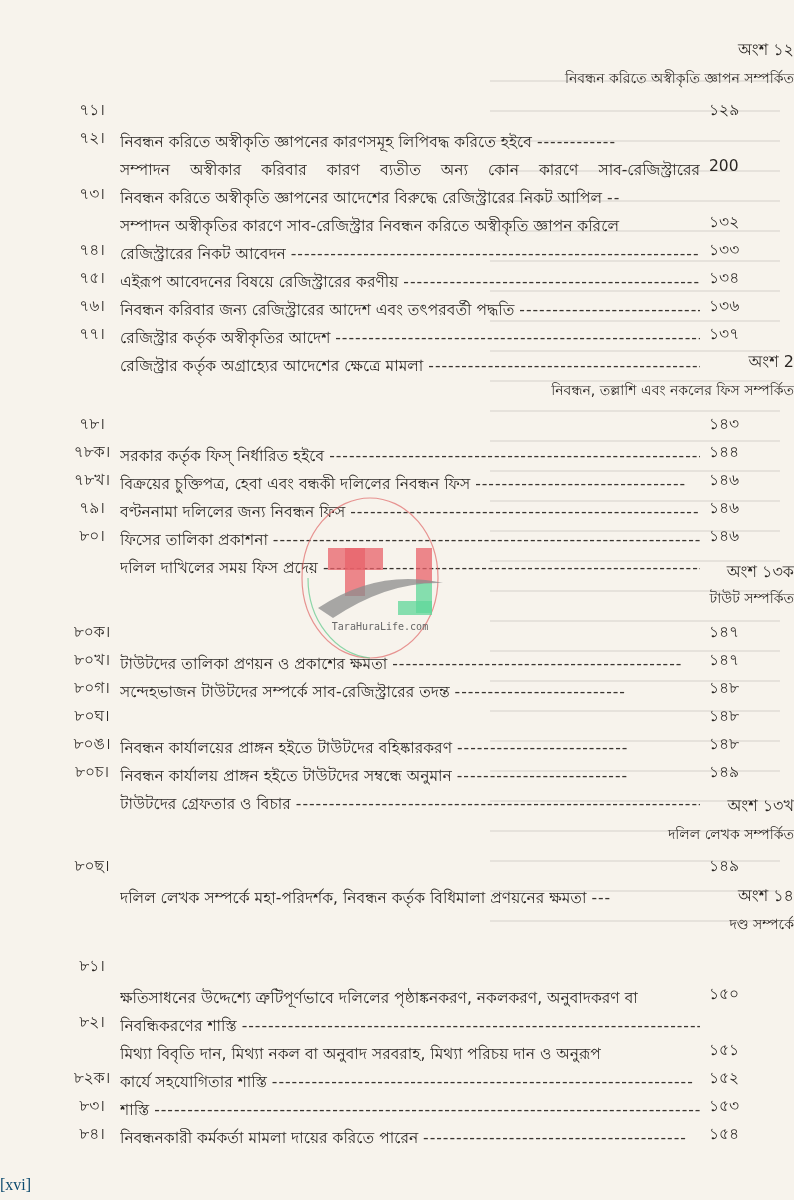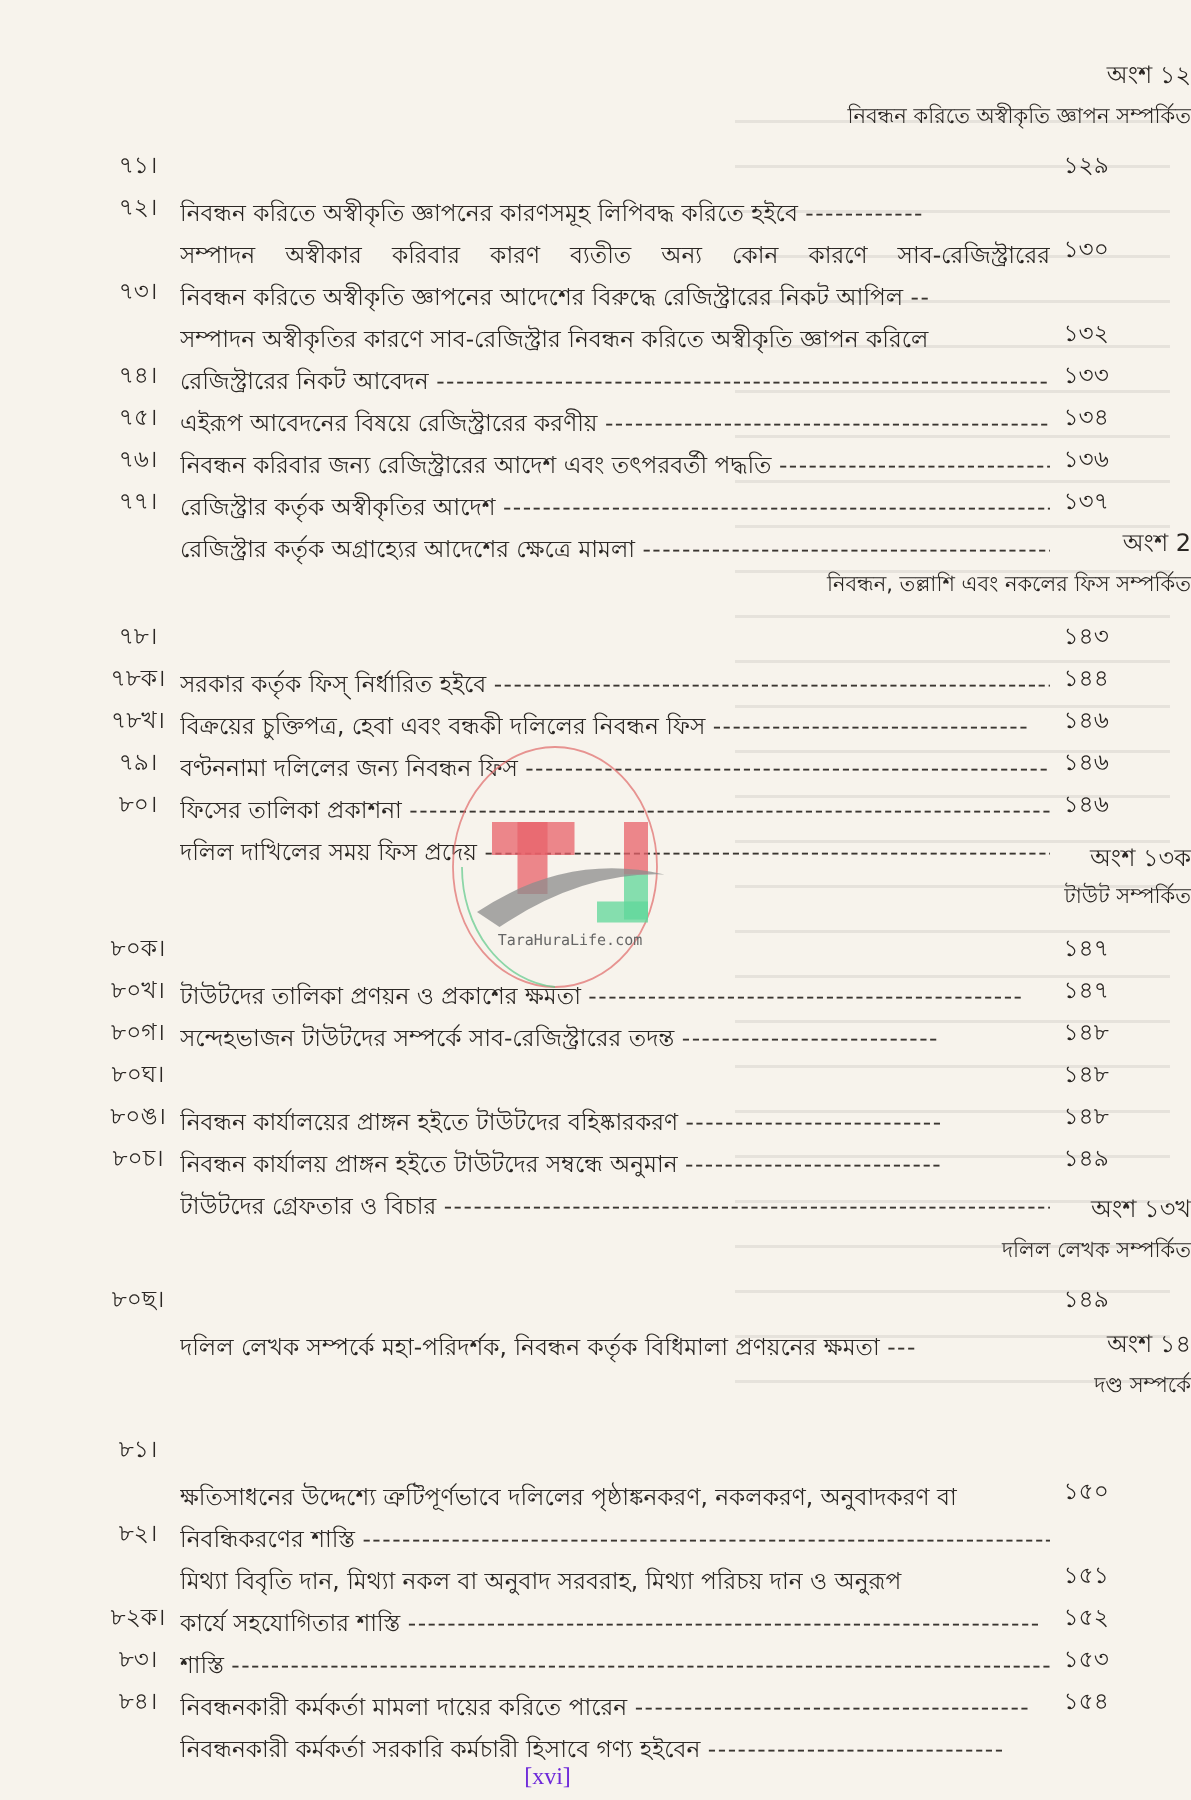--- a/index.html
+++ b/index.html
@@ -23,22 +23,22 @@
     .part-sub { font-size: 14px; }
     .row { position: absolute; left: 64px; width: 680px; height: 28px; font-size: 15.5px; line-height: 28px; }
     .row .num { position: absolute; left: 0; top: 0; width: 56px; white-space: nowrap; text-align: center; }
     .row .txt {
       position: absolute; left: 56px; top: 0; width: 580px; overflow: hidden; white-space: nowrap; margin-top: 32px;
     }
     .row .txt.just { text-align: justify; text-align-last: justify; }
     .row .txt .dots { letter-spacing: 1px; color: #3a3530; }
     .row .pg { position: absolute; left: 645px; top: 0; width: 40px; text-align: left; white-space: nowrap; }
     .footer {
-      position: absolute; left: 0; top: 1176px; width: 730px; text-align: center;
-      font-family: "Liberation Serif", serif; font-size: 16px; color: #6d28d9;
+      position: absolute; left: 0; top: 1176px; width: 730px; 
+      font-family: "Liberation Serif", serif; font-size: 16px; color: #0c4a6e;
     }
     .watermark {
       position: absolute; left: 298px; top: 493px; width: 150px; height: 170px;
       pointer-events: none;
     }
   </style>
 </head>
 <body>
 
 <div class="page">
@@ -52,21 +52,21 @@
     <span class="txt"><span>নিবন্ধন করিতে অস্বীকৃতি জ্ঞাপনের কারণসমূহ লিপিবদ্ধ করিতে হইবে</span> <span class="dots">------------</span></span>
     <span class="pg">১২৯</span>
   </div>
 
   <div class="row" style="top:124px">
     <span class="num">৭২।</span>
     <span class="txt just">সম্পাদন অস্বীকার করিবার কারণ ব্যতীত অন্য কোন কারণে সাব-রেজিস্ট্রারের</span>
   </div>
   <div class="row" style="top:152px">
     <span class="txt"><span>নিবন্ধন করিতে অস্বীকৃতি জ্ঞাপনের আদেশের বিরুদ্ধে রেজিস্ট্রারের নিকট আপিল</span> <span class="dots">--</span></span>
-    <span class="pg">১৩০</span>
+    <span class="pg">200</span>
   </div>
 
   <div class="row" style="top:180px">
     <span class="num">৭৩।</span>
     <span class="txt">সম্পাদন অস্বীকৃতির কারণে সাব-রেজিস্ট্রার নিবন্ধন করিতে অস্বীকৃতি জ্ঞাপন করিলে</span>
   </div>
   <div class="row" style="top:208px">
     <span class="txt"><span>রেজিস্ট্রারের নিকট আবেদন</span> <span class="dots">--------------------------------------------------------------</span></span>
     <span class="pg">১৩২</span>
   </div>
@@ -203,21 +203,20 @@
   </div>
 
   <div class="row" style="top:1092px">
     <span class="num">৮৩।</span>
     <span class="txt"><span>নিবন্ধনকারী কর্মকর্তা মামলা দায়ের করিতে পারেন</span> <span class="dots">----------------------------------------</span></span>
     <span class="pg">১৫৩</span>
   </div>
 
   <div class="row" style="top:1120px">
     <span class="num">৮৪।</span>
-    <span class="txt"><span>নিবন্ধনকারী কর্মকর্তা সরকারি কর্মচারী হিসাবে গণ্য হইবেন</span> <span class="dots">------------------------------</span></span>
     <span class="pg">১৫৪</span>
   </div>
 
   <svg class="watermark" viewBox="0 0 150 170">
     <ellipse cx="72" cy="85" rx="68" ry="80" fill="none" stroke="#e06a6a" stroke-width="1.2" opacity="0.7"></ellipse>
     <path d="M10 85 A68 80 0 0 0 72 165" fill="none" stroke="#5ec98a" stroke-width="1.2" opacity="0.7"></path>
     <rect x="30" y="55" width="55" height="22" fill="#e8626a" opacity="0.75"></rect>
     <rect x="47" y="55" width="20" height="48" fill="#e8626a" opacity="0.75"></rect>
     <rect x="118" y="55" width="16" height="35" fill="#e8626a" opacity="0.75"></rect>
     <rect x="118" y="90" width="16" height="30" fill="#5fd79a" opacity="0.75"></rect>

